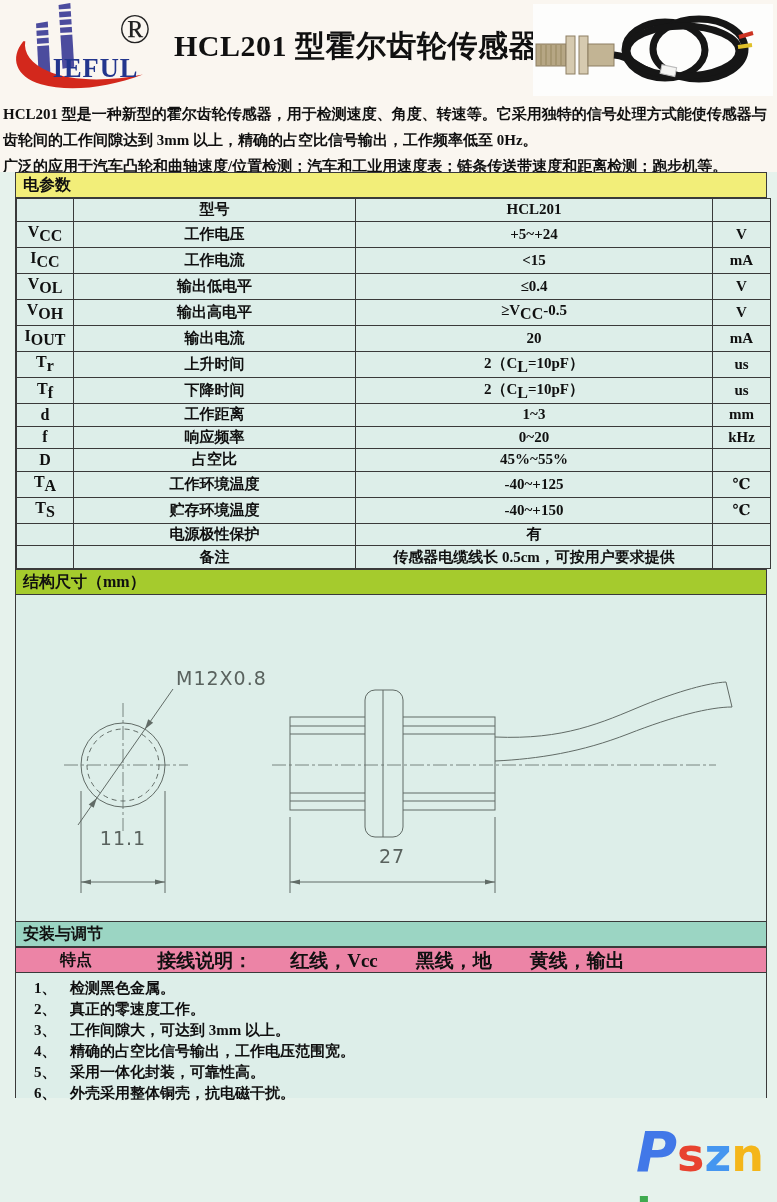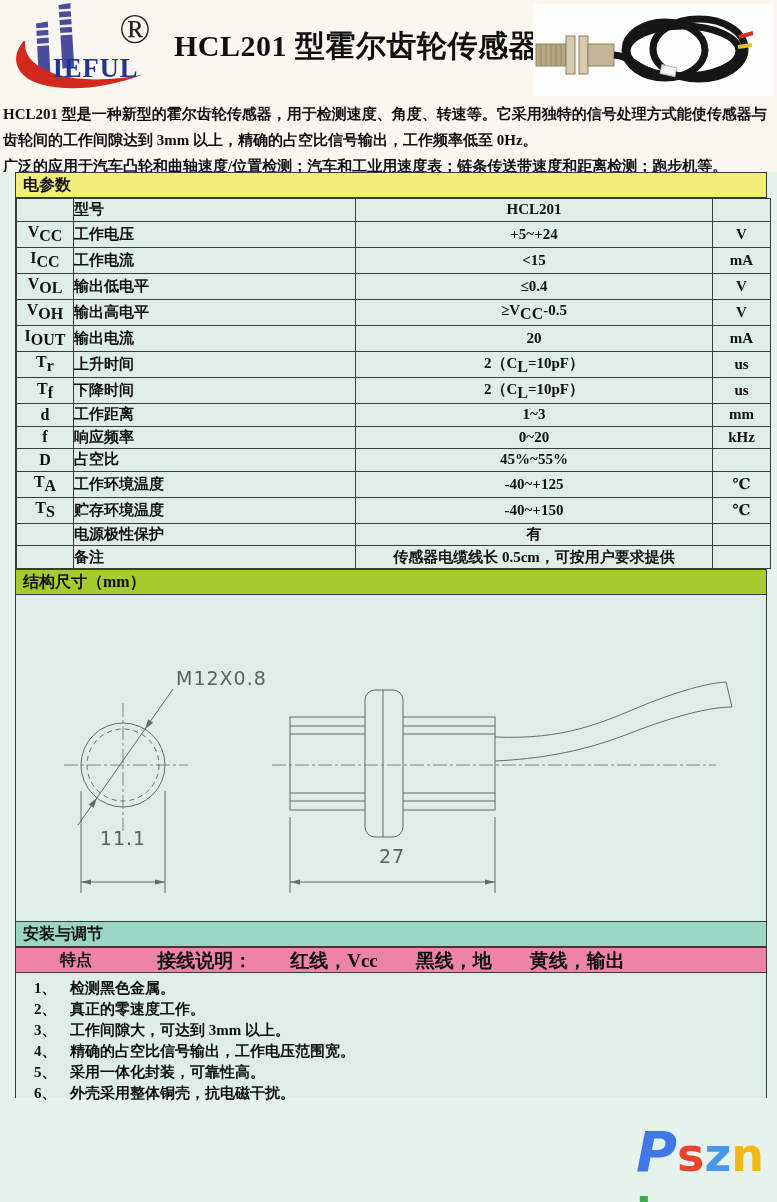--- a/index.html
+++ b/index.html
@@ -30,21 +30,21 @@
     box-sizing:border-box;height:26px;line-height:24px;
     border-top:1px solid var(--line,#3a3a3a);border-bottom:1px solid var(--line,#3a3a3a);
     font-weight:bold;font-size:16px;padding-left:7px;
   }
   .bar.yellow{background:var(--bar-yellow,#f2ee79);}
   .bar.green {background:var(--bar-green,#a5cb2d);}
   .bar.mint  {background:var(--bar-mint,#9bd5c3);}
   .bar.pink  {background:var(--bar-pink,#ec84a6);padding-left:44px;}
   
   table.params{border-collapse:collapse;width:750px;height:371px;table-layout:fixed;background:var(--panel,#ddeee9);}
-  table.params td{border:1px solid var(--line,#3a3a3a);padding:0;font-weight:bold;overflow:hidden;}
+  table.params td{border:1px solid var(--line,#3a3a3a);padding:0;font-weight:bold;overflow:hidden;text-align:center;}
   td.c-sym {width:56px;text-align:center;font-size:16px;}
   td.c-name{width:281px;font-size:15px;padding-left:10px;}
   td.c-val {width:356px;text-align:center;font-size:15px;}
   td.c-unit{width:57px;text-align:center;font-size:15px;}
   sub{font-size:16px;}
   
   .drawarea{position:relative;height:326px;background:var(--panel,#ddeee9);}
   .drawarea svg{display:block;}
   .d-line{stroke:#616b66;stroke-width:1;fill:none;}
   .d-dash{stroke-dasharray:5 4;}

